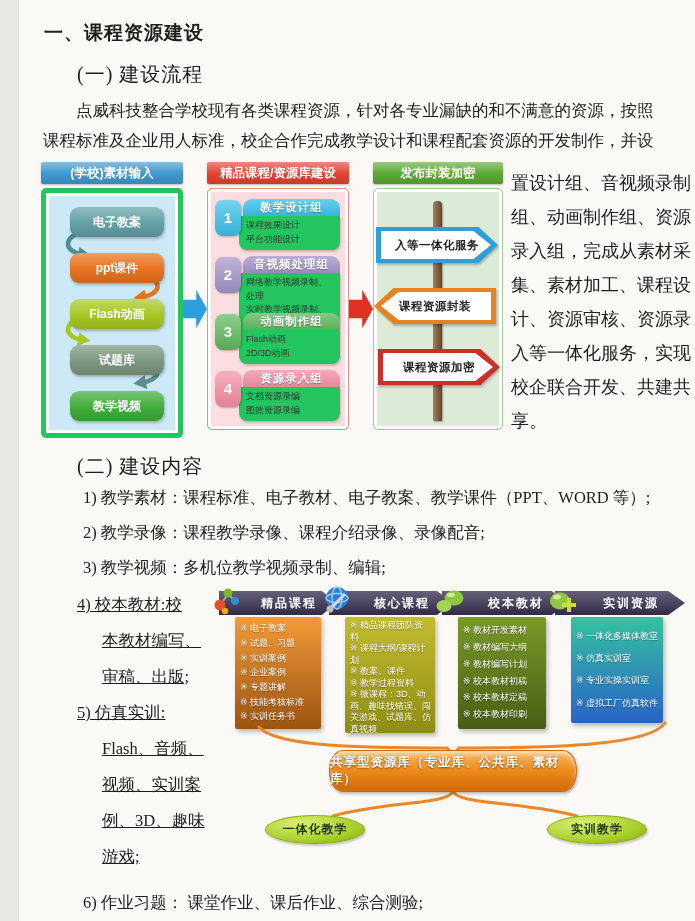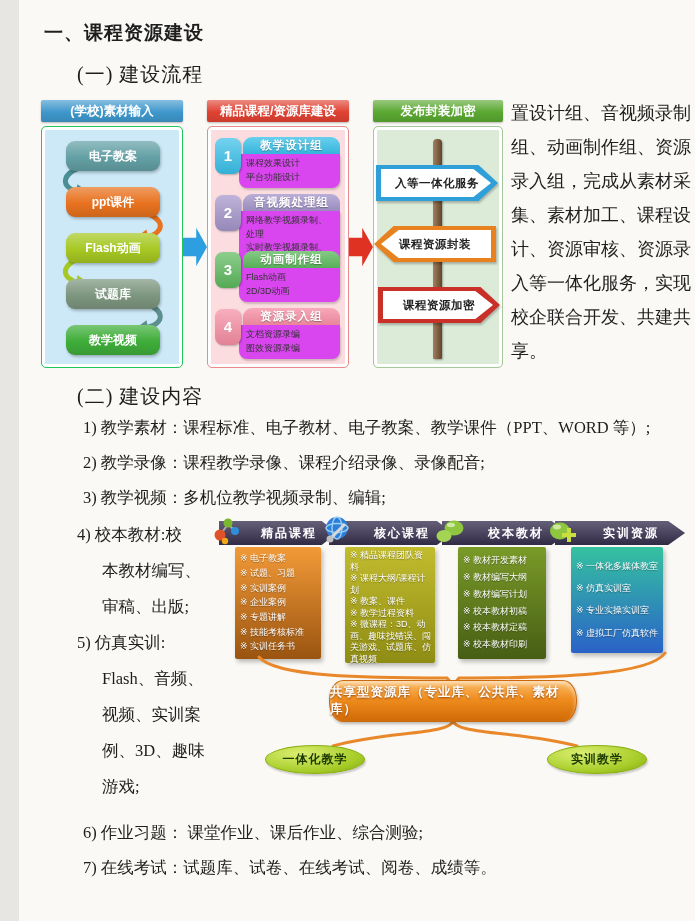--- a/index.html
+++ b/index.html
@@ -13,32 +13,32 @@
   .title{margin:8px 0 0 25px;font-size:19px;font-weight:bold;letter-spacing:1px;}
   .h2{margin:15px 0 0 58px;font-size:20px;font-weight:normal;letter-spacing:1px;}
   .para{margin:8px 26px 4px 24px;font-size:16.5px;line-height:30px;text-indent:2em;
         text-align:justify;white-space:pre-line;}
   .flow-row{display:flex;margin:6px 0 0 22px;align-items:flex-end;}
   .side-text{width:202px;margin-left:8px;font-size:18px;line-height:34px;
              white-space:pre-line;text-align:justify;margin-top:2px;}
   .item{margin:0 20px 0 64px;font-size:16.5px;line-height:35px;}
   .content-row{display:flex;align-items:flex-start;margin-top:2px;}
   .items45{width:134px;margin-left:58px;font-size:16.5px;line-height:36px;}
-  .item45{padding-left:25px;text-indent:-25px;white-space:pre-line;margin:0;}
+  .item45{padding-left:25px;text-indent:-25px;white-space:pre-line;margin:0;text-decoration:underline;}
   
   .diagram1{display:flex;width:462px;flex-shrink:0;}
   .d1col{width:142px;}
   .d1col.c3{width:130px;}
   .d1header{height:22px;line-height:22px;text-align:center;color:#fff;font-size:12.5px;
     font-family:"Liberation Sans","DejaVu Sans",sans-serif;font-weight:bold;border-radius:2px;
     background-color:var(--hc,#888);
     background-image:linear-gradient(rgba(255,255,255,.38),rgba(255,255,255,0) 55%,rgba(0,0,0,.10));
     box-shadow:0 1px 2px rgba(0,0,0,.25);}
   .d1panel{margin-top:4px;height:240px;position:relative;border-radius:5px;}
-  .panel-blue{background:#cde9f8;border:1px solid #22c55e;box-shadow:inset 0 0 0 3px #fff;}
+  .panel-blue{background:#cde9f8;border:5px solid #22c55e;box-shadow:inset 0 0 0 3px #fff;}
   .panel-pink{background:#fbdde0;border:1px solid #e98b8b;box-shadow:inset 0 0 0 3px #fff;}
   .panel-green{background:#dcead8;border:1px solid #a3c89a;box-shadow:inset 0 0 0 3px #fff;}
   .d1box{position:absolute;left:24px;width:94px;height:30px;border-radius:9px;color:#fff;
     text-align:center;line-height:30px;font-size:12px;font-weight:bold;
     font-family:"Liberation Sans","DejaVu Sans",sans-serif;
     background-color:var(--bc,#888);
     background-image:linear-gradient(rgba(255,255,255,.30),rgba(255,255,255,0) 55%,rgba(0,0,0,.12));
     box-shadow:1px 2px 3px rgba(0,0,0,.25);}
   .d1arrows{position:absolute;inset:0;pointer-events:none;}
   .flow-arrow{width:24px;height:42px;margin:126px 0 0 0;flex-shrink:0;
@@ -48,21 +48,21 @@
   .grp{position:absolute;left:8px;right:8px;height:54px;}
   .grp-num{position:absolute;left:-1px;top:1px;width:26px;height:36px;border-radius:8px;
     color:#fff;font:bold 15px "Liberation Sans","DejaVu Sans",sans-serif;text-align:center;
     line-height:36px;background-color:var(--gc,#888);
     background-image:linear-gradient(rgba(255,255,255,.3),rgba(0,0,0,.08));
     box-shadow:1px 1px 2px rgba(0,0,0,.25);}
   .grp-head{margin-left:27px;height:17px;border-radius:9px 9px 0 0;color:#fff;text-align:center;
     font:bold 11.5px/17px "Liberation Sans","DejaVu Sans",sans-serif;letter-spacing:1px;
     background-color:var(--gc,#888);text-shadow:0 1px 1px rgba(0,0,0,.3);
     background-image:linear-gradient(rgba(255,255,255,.25),rgba(0,0,0,.05));}
-  .grp-body{margin-left:23px;background:#d946ef;border-radius:0 0 8px 8px;padding:3px 5px 4px 7px;
+  .grp-body{margin-left:23px;background:#22c55e;border-radius:0 0 8px 8px;padding:3px 5px 4px 7px;
     font:9px/13.5px "Liberation Sans","DejaVu Sans",sans-serif;color:#333;
     box-shadow:1px 2px 2px rgba(0,0,0,.18);}
   
   .pole{position:absolute;left:59px;top:12px;bottom:8px;width:9px;border-radius:4px 4px 1px 1px;
     background:linear-gradient(90deg,#a3805f,#7c5c3e 60%,#5e432b);box-shadow:1px 1px 2px rgba(0,0,0,.3);}
   .sign{position:absolute;height:36px;width:122px;filter:drop-shadow(1px 2px 1px rgba(0,0,0,.25));}
   .sign-outer{position:absolute;inset:0;background-color:var(--sc,#888);}
   .sign-right .sign-outer,.sign-right .sign-inner{clip-path:polygon(0 0,84% 0,100% 50%,84% 100%,0 100%);}
   .sign-left .sign-outer,.sign-left .sign-inner{clip-path:polygon(16% 0,100% 0,100% 100%,16% 100%,0 50%);}
   .sign-inner{position:absolute;background:#fff;}
@@ -103,20 +103,22 @@
   .d2bubble.left{left:48px;}
   .d2bubble.right{left:330px;}
 </style>
 </head>
 <body>
 
 <div class="page">
 
   <div class="title">一、课程资源建设</div>
   <div class="h2">(一) 建设流程</div>
+  <div class="para">点威科技整合学校现有各类课程资源，针对各专业漏缺的和不满意的资源，按照
+课程标准及企业用人标准，校企合作完成教学设计和课程配套资源的开发制作，并设</div>
 
   <div class="flow-row">
     <div class="diagram1">
 
       <div class="d1col c1">
         <div class="d1header" style="--hc: #3e97cc;">(学校)素材输入</div>
         <div class="d1panel panel-blue">
           <svg class="d1arrows" viewBox="0 0 142 240">
             <path d="M44,40 C18,46 18,62 38,66" fill="none" stroke="#4a8f96" stroke-width="5"></path>
             <path d="M36,58 L48,67 L33,73 Z" fill="#4a8f96"></path>

